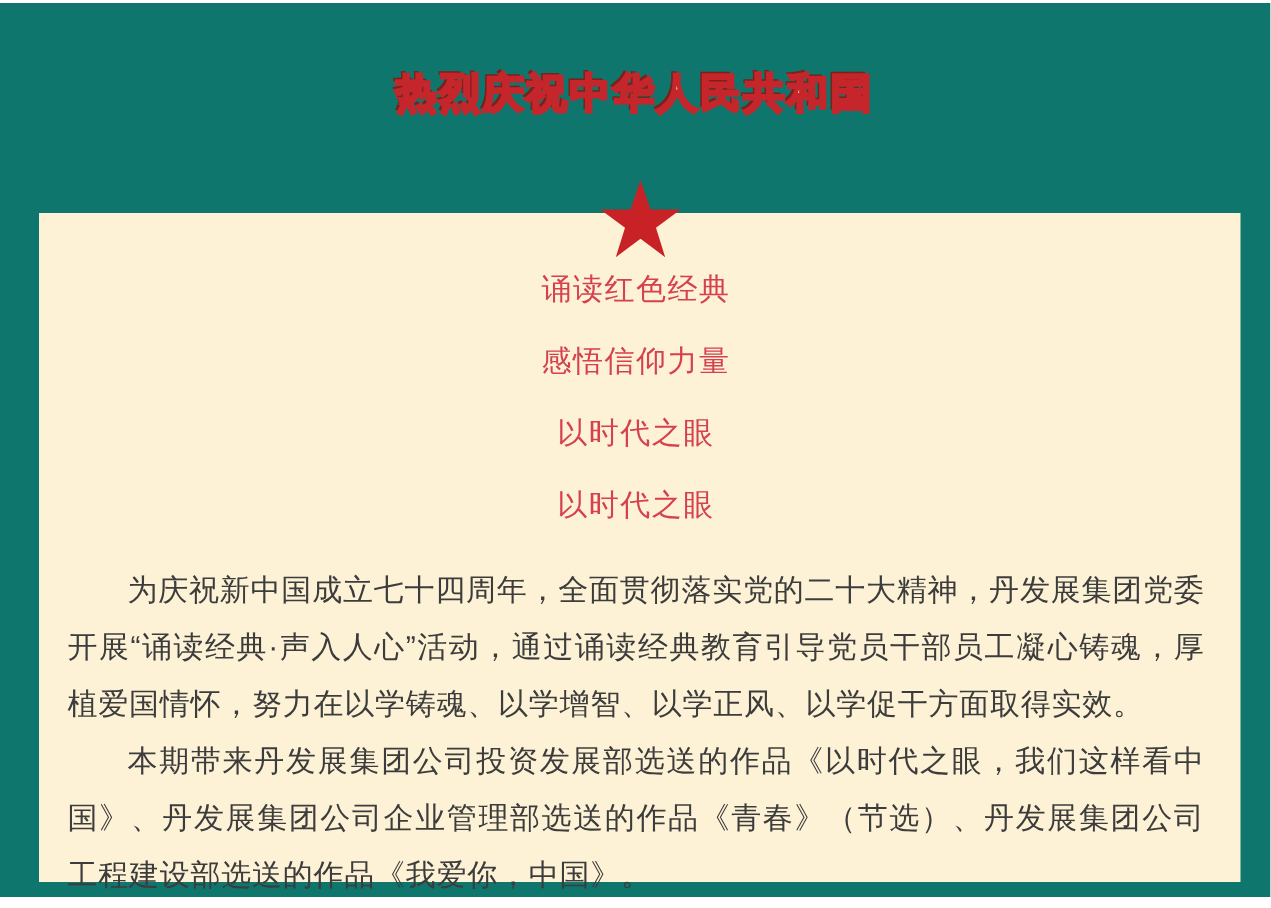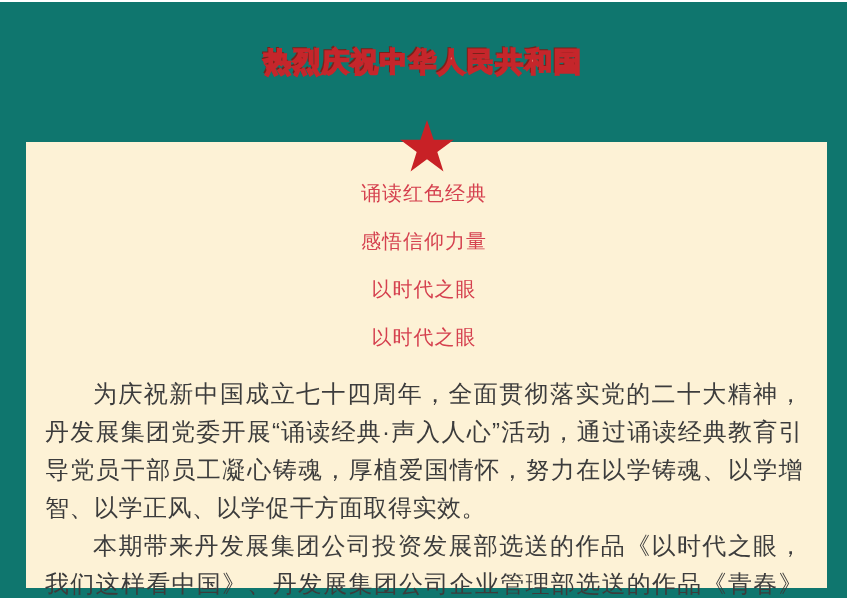--- a/index.html
+++ b/index.html
@@ -53,21 +53,21 @@
     font-size: 20px;
     line-height: 20px;
     margin-bottom: 28px;
     color: #d5414f;
     letter-spacing: 1px;
   }
   .body-text {
     margin-top: 10px;
   }
   .body-text p {
-    font-size: 24px;
+    font-size: 20px;
     line-height: 38px;
     color: #3c3c3c;
     text-align: justify;
     text-indent: 2em;
     letter-spacing: 0.5px;
   }
 </style>
 </head>
 <body>
 

